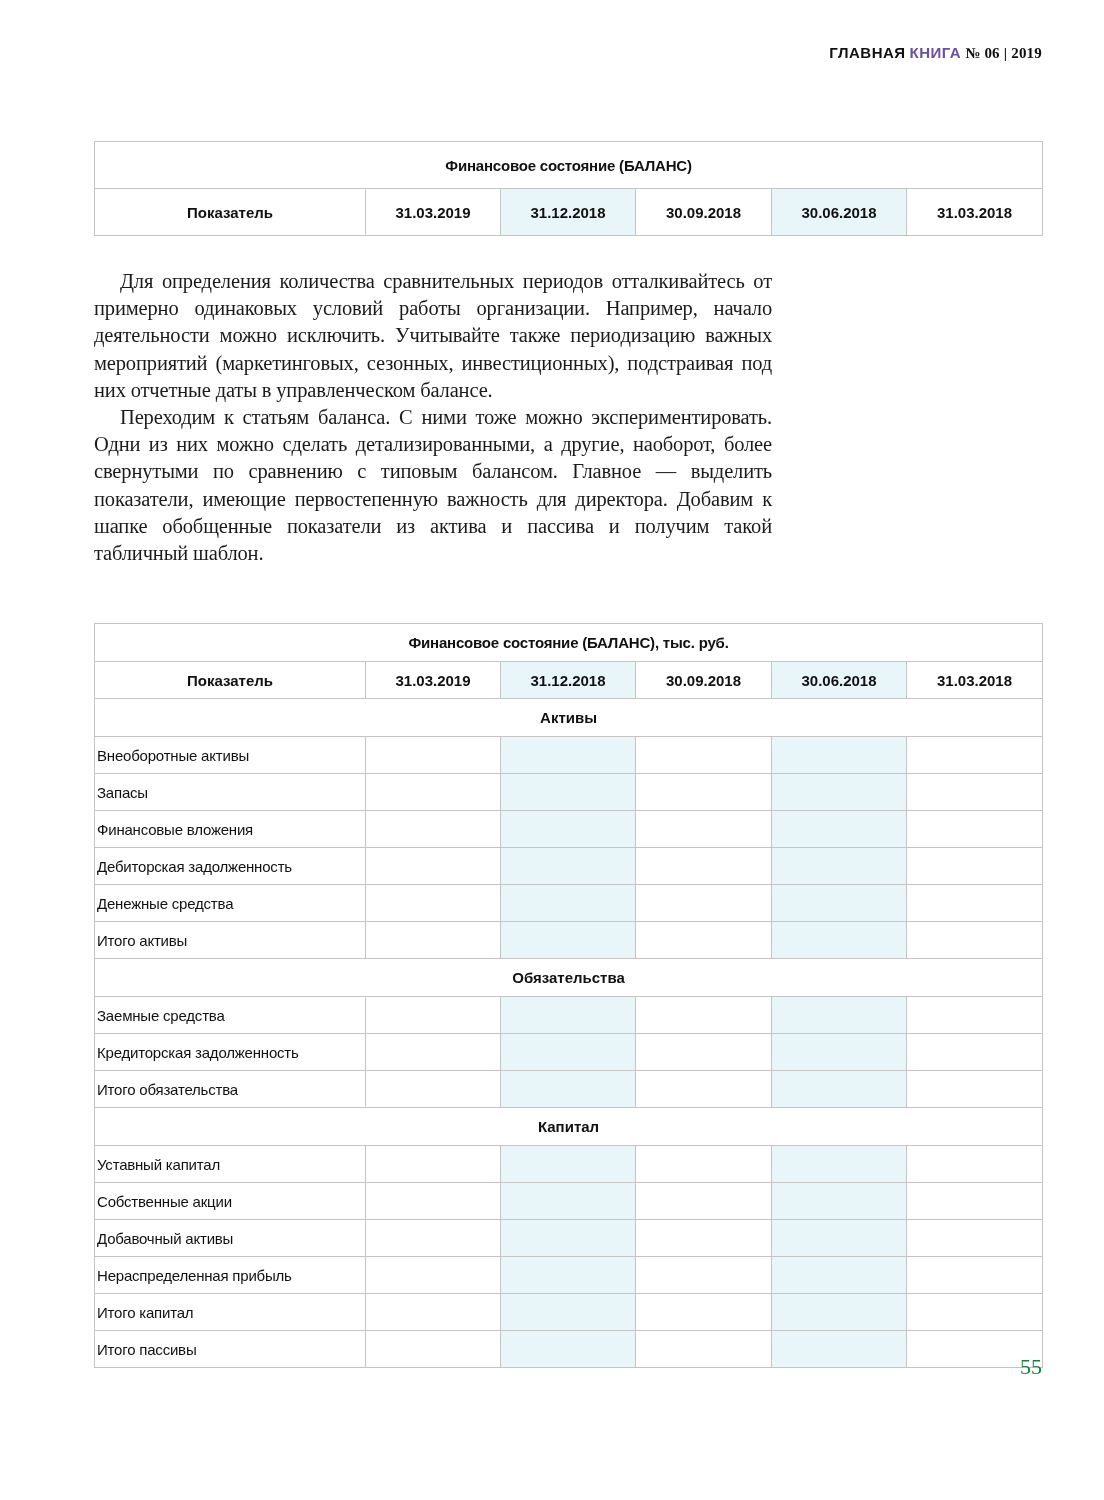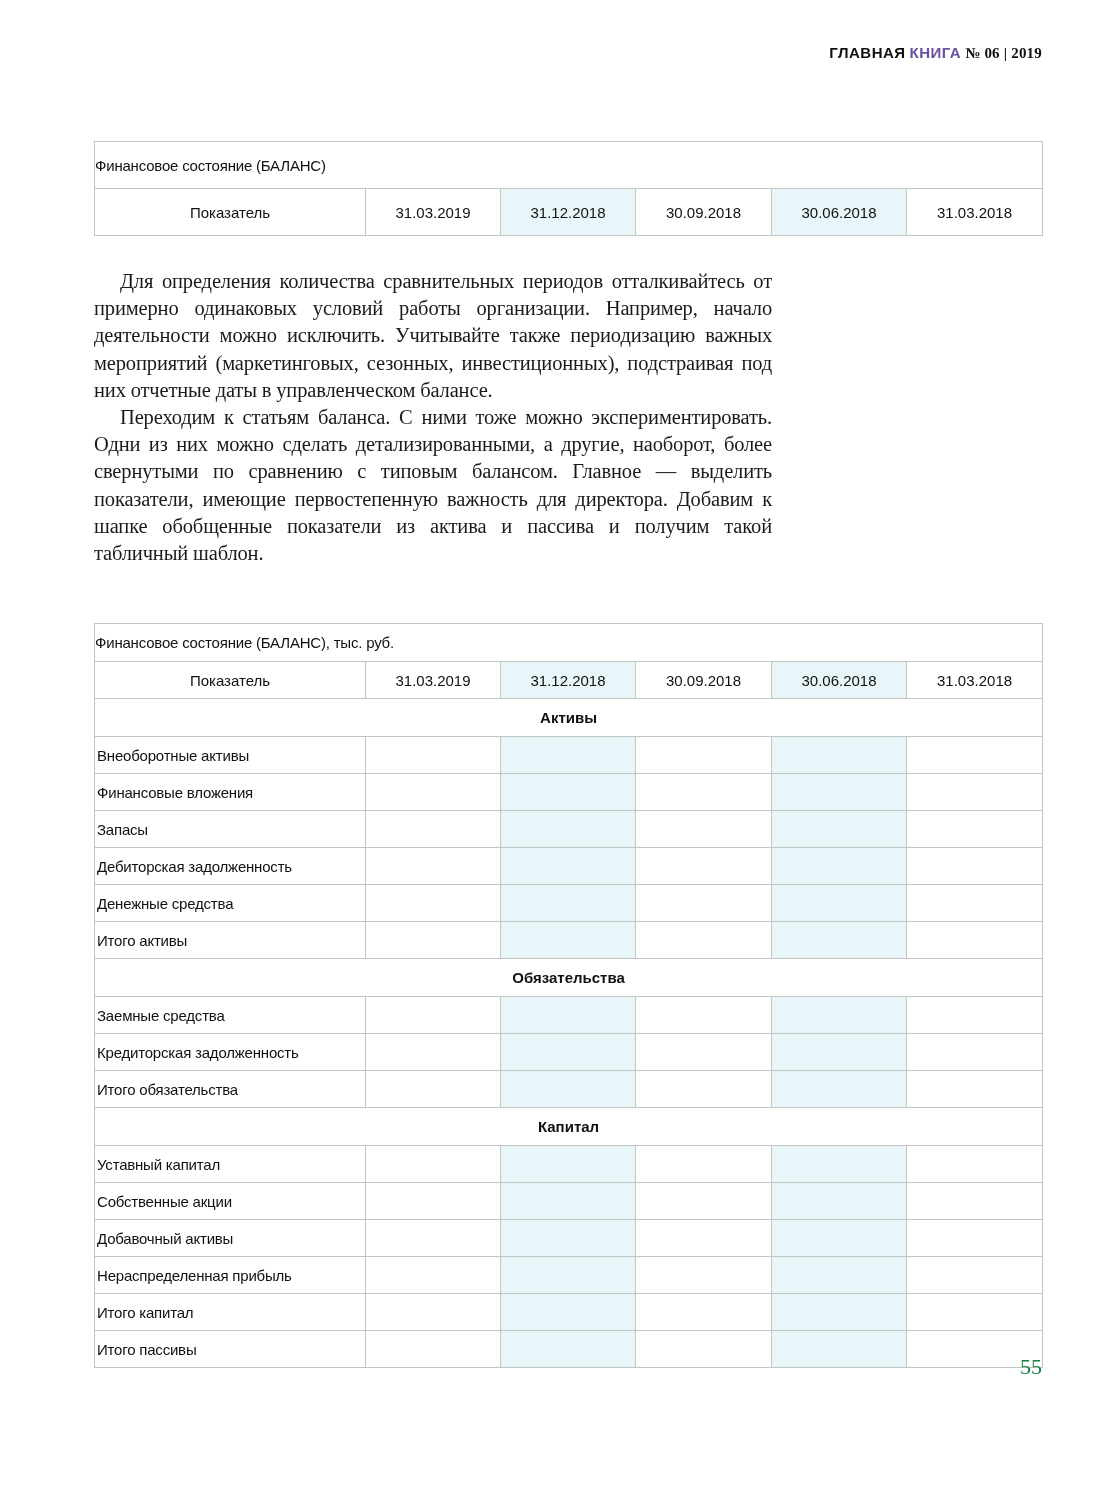--- a/index.html
+++ b/index.html
@@ -23,22 +23,22 @@
     border: 1.5px solid #c4c4c4;
     font-size: 15px; color: #111;
   }
   table.fin col.c0 { width: 271px; }
   table.fin col.c1 { width: 135px; }
   table.fin col.c2 { width: 135px; }
   table.fin col.c3 { width: 136px; }
   table.fin col.c4 { width: 135px; }
   table.fin col.c5 { width: 136px; }
 
-  .title-cell { text-align: left; font-weight: 400; font-size: 15px; letter-spacing: -0.2px; }
-  .hdr-cell { text-align: center; font-weight: 400; font-size: 16px; }
+  .title-cell { text-align: center; font-weight: 700; font-size: 15px; letter-spacing: -0.2px; }
+  .hdr-cell { text-align: center; font-weight: 700; font-size: 16px; }
   .shade { background: #e8f6fa; }
   .section-cell { text-align: center; font-weight: 700; font-size: 15px; }
   .label-cell { padding-left: 2px; font-size: 15.5px; letter-spacing: -0.2px; }
   .label-cell.bold { font-weight: 400; }
 
   #t1 { top: 141px; }
   #t1 tr.title td { height: 47px; }
   #t1 tr.hdr td { height: 47px; }
 
   #t2 { top: 623px; }
@@ -125,29 +125,29 @@
 
   <tr class="row">
         <td class="label-cell">Внеоборотные активы</td>
         <td></td>
         <td class="shade"></td>
         <td></td>
         <td class="shade"></td>
         <td></td>
       </tr>
   <tr class="row">
+        <td class="label-cell">Запасы</td>
+        <td></td>
+        <td class="shade"></td>
+        <td></td>
+        <td class="shade"></td>
+        <td></td>
+      </tr>
+  <tr class="row">
         <td class="label-cell">Финансовые вложения</td>
-        <td></td>
-        <td class="shade"></td>
-        <td></td>
-        <td class="shade"></td>
-        <td></td>
-      </tr>
-  <tr class="row">
-        <td class="label-cell">Запасы</td>
         <td></td>
         <td class="shade"></td>
         <td></td>
         <td class="shade"></td>
         <td></td>
       </tr>
   <tr class="row">
         <td class="label-cell">Дебиторская задолженность</td>
         <td></td>
         <td class="shade"></td>

